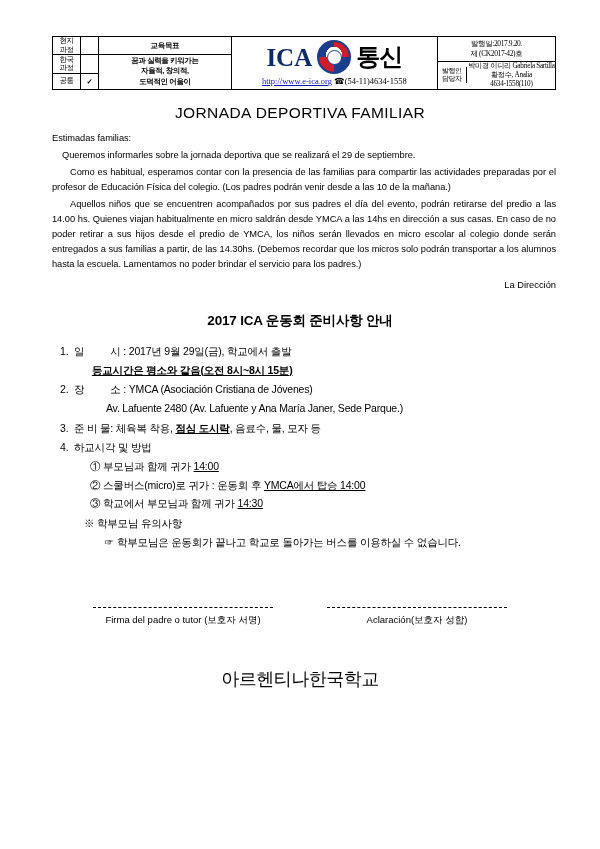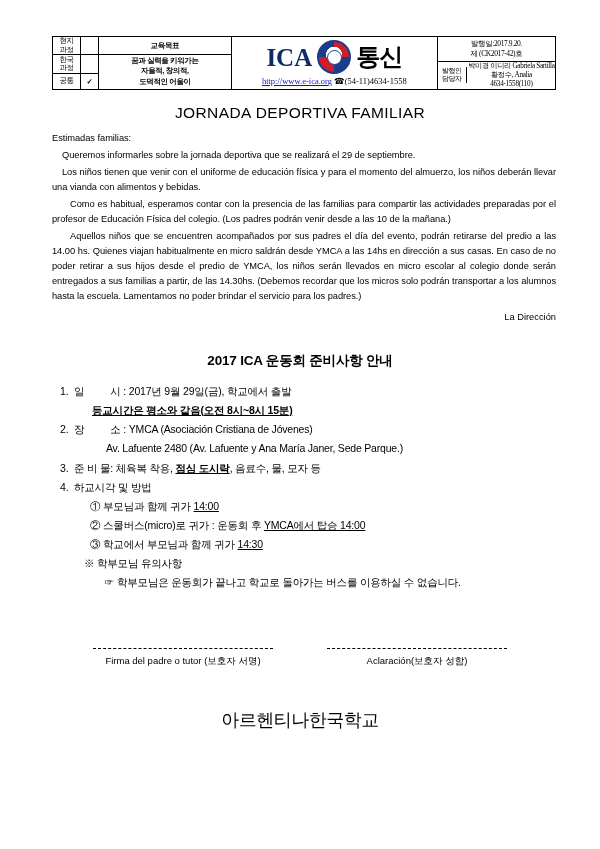--- a/index.html
+++ b/index.html
@@ -203,21 +203,21 @@
     margin: 8px 44px 0 0;
   }
 
   
   .ko-title {
     text-align: center;
     font-family: "Liberation Sans", sans-serif;
     font-weight: bold;
     font-size: 13.5px;
     letter-spacing: -0.2px;
-    margin: 30px 0 12px 0;
+    margin: 22px 0 12px 0;
   }
   .ko-list {
     margin: 0 44px 0 60px;
     font-family: "Liberation Sans", sans-serif;
     font-size: 10.5px;
     line-height: 1.78;
     letter-spacing: -0.2px;
   }
   .ko-item { margin-bottom: 1px; }
   .ko-num { display: inline-block; width: 14px; }
@@ -316,21 +316,20 @@
       </tr>
     </tbody>
       </table>
   </div>
 
   <div class="es-title">JORNADA DEPORTIVA FAMILIAR</div>
 
   <div class="es-body">
     <p>Estimadas familias:</p>
     <p class="p-indent">Queremos informarles sobre la jornada deportiva que se realizará el 29 de septiembre.</p>
-    <p class="p-indent">Los niños tienen que venir con el uniforme de educación física y para el momento del almuerzo, los niños deberán llevar una vianda con alimentos y bebidas.</p>
     <p class="p-indent2">Como es habitual, esperamos contar con la presencia de las familias para compartir las actividades preparadas por el profesor de Educación Física del colegio. (Los padres podrán venir desde a las 10 de la mañana.)</p>
     <p class="p-indent2">Aquellos niños que se encuentren acompañados por sus padres el día del evento, podrán retirarse del predio a las 14.00 hs. Quienes viajan habitualmente en micro saldrán desde YMCA a las 14hs en dirección a sus casas. En caso de no poder retirar a sus hijos desde el predio de YMCA, los niños serán llevados en micro escolar al colegio donde serán entregados a sus familias a partir, de las 14.30hs. (Debemos recordar que los micros solo podrán transportar a los alumnos hasta la escuela. Lamentamos no poder brindar el servicio para los padres.)</p>
   </div>
   <div class="es-sign">La Dirección</div>
 
   <div class="ko-title">2017 ICA 운동회 준비사항 안내</div>
 
   <div class="ko-list">
 
     <div class="ko-item">

